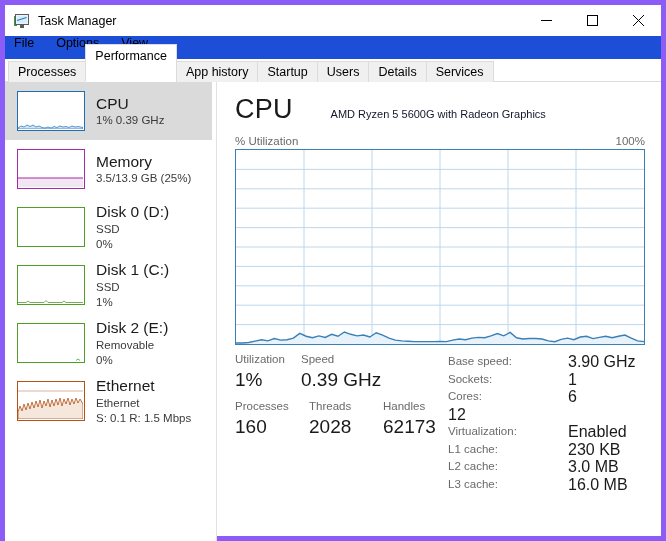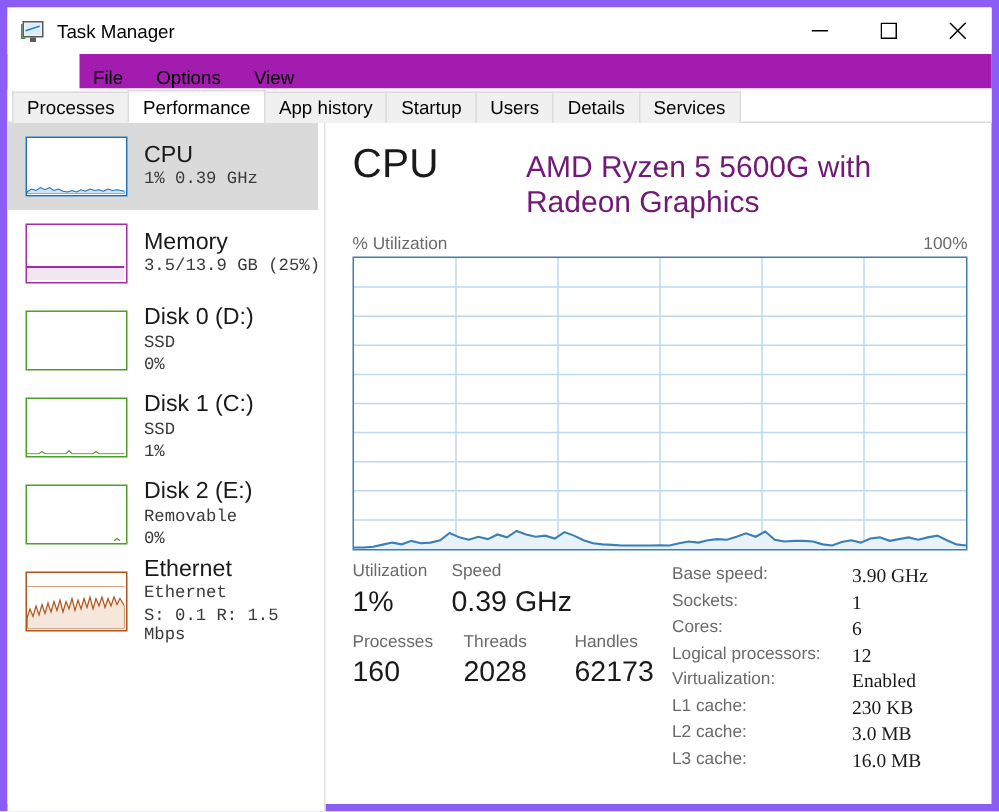--- a/index.html
+++ b/index.html
@@ -19,63 +19,63 @@
   .tb-icon .scr{position:absolute;left:3px;top:3px;width:10px;height:7px;background:#d9ecfb;}
   .tb-icon .ln{position:absolute;left:3px;top:7px;width:10px;height:0;border-top:1.5px solid #1a7dc4;transform:rotate(-18deg);transform-origin:left center;}
   .tb-icon .stand{position:absolute;left:6px;top:12px;width:4px;height:3px;background:#5b5b5b;}
   .tb-icon .base{position:absolute;left:0px;top:3px;width:3px;height:10px;background:#3f9a3f;}
   .tb-title{font-size:12.5px;color:#000;}
   .wbtns{position:absolute;right:0;top:0;display:flex;}
   .wbtn{width:46px;height:31px;display:flex;align-items:center;justify-content:center;background:transparent;}
   .wbtn svg{display:block;}
 
   
-  .menubar{height:23px;display:flex;align-items:flex-end;padding-left:9px;background:#a21caf;margin-left:48px;}
+  .menubar{height:23px;display:flex;align-items:flex-start;padding-left:9px;background:#1d4ed8;}
   .menu-item{font-size:12.5px;color:#000;margin-right:22px;}
 
   
   .tabstrip{position:relative;height:23px;background:#fff;padding-left:3px;display:flex;align-items:flex-end;}
   .tabstrip:after{content:"";position:absolute;left:0;right:0;bottom:0;height:1px;background:#dcdcdc;}
   .tab{position:relative;z-index:2;height:21px;line-height:21px;padding:0 9px;font-size:12.5px;color:#000;
        background:#f0f0f0;border:1px solid #dcdcdc;border-bottom:none;box-sizing:border-box;margin-right:-1px;}
-  .tab.active{background:#fff;height:22px;line-height:22px;border-color:#dcdcdc;border-bottom:1px solid #fff;}
+  .tab.active{background:#fff;height:38px;line-height:22px;border-color:#dcdcdc;border-bottom:1px solid #fff;}
 
   
   .content{position:relative;height:485px;display:flex;}
   .sidebar{position:relative;width:212px;flex:0 0 212px;background:#fff;border-right:1px solid #e2e2e2;box-sizing:border-box;}
   .side-item{position:relative;height:58px;display:flex;align-items:center;padding-left:12px;box-sizing:border-box;}
   .side-item.selected{background:#dadada;width:207px;}
   .thumb{width:68px;height:40px;box-sizing:border-box;border:1.5px solid #888;background:#fff;position:relative;flex:0 0 auto;overflow:hidden;}
   .thumb svg{position:absolute;left:0;top:0;}
   .side-text{margin-left:11px;line-height:1.12;overflow:hidden;}
   .side-title{font-size:15.5px;color:#1a1a1a;}
-  .side-sub{font-size:11.5px;color:#3a3a3a;margin-top:2px;font-family:Liberation Mono, monospace;}
+  .side-sub{font-size:11.5px;color:#3a3a3a;margin-top:2px;}
 
   
   .main{position:relative;flex:1 1 auto;padding:12px 16px 0 18px;box-sizing:border-box;}
   .main-head{display:flex;align-items:baseline;}
   .main-title{font-size:27px;color:#1a1a1a;letter-spacing:.2px;}
-  .main-sub{font-size:20px;color:#701a75;margin-left:58px;}
+  .main-sub{font-size:11px;color:#0f172a;margin-left:38px;}
   .axis-row{display:flex;justify-content:space-between;font-size:11.5px;color:#6a6a6a;margin-top:10px;}
   .graph{position:relative;height:196px;border:1px solid #3a7fb5;box-sizing:border-box;margin-top:2px;background:#fff;}
   .graph svg{display:block;}
 
   
   .stats{position:relative;display:flex;margin-top:6px;}
   .stats-left{width:213px;flex:0 0 213px;}
   .srow{display:flex;}
   .scell{width:66px;flex:0 0 66px;}
   .scell.w2{width:74px;flex:0 0 74px;}
   .slabel{font-size:11.5px;color:#6a6a6a;line-height:16px;white-space:nowrap;}
   .svalue{font-size:19px;color:#1a1a1a;line-height:26px;white-space:nowrap;}
   .sblock{margin-top:5px;}
   .stats-right{flex:1 1 auto;padding-top:2px;}
   .spec{display:flex;line-height:17.5px;}
   .spec-k{width:120px;flex:0 0 120px;font-size:11.5px;color:#6a6a6a;}
-  .spec-v{font-size:13px;color:#1a1a1a;font-family:Liberation Serif, serif;}
+  .spec-v{font-size:16px;color:#1a1a1a;}
 </style>
 </head>
 <body>
 
 <div id="app">
 
   <div class="titlebar">
     <span class="tb-icon">
       <span class="base"></span>
         <span class="mon"></span>
@@ -274,21 +274,20 @@
           </div>
           <div class="spec">
             <span class="spec-k">Sockets:</span>
             <span class="spec-v">1</span>
           </div>
           <div class="spec">
             <span class="spec-k">Cores:</span>
             <span class="spec-v">6</span>
           </div>
           <div class="spec">
-            <span class="spec-k">Logical processors:</span>
             <span class="spec-v">12</span>
           </div>
           <div class="spec">
             <span class="spec-k">Virtualization:</span>
             <span class="spec-v">Enabled</span>
           </div>
           <div class="spec">
             <span class="spec-k">L1 cache:</span>
             <span class="spec-v">230 KB</span>
           </div>

